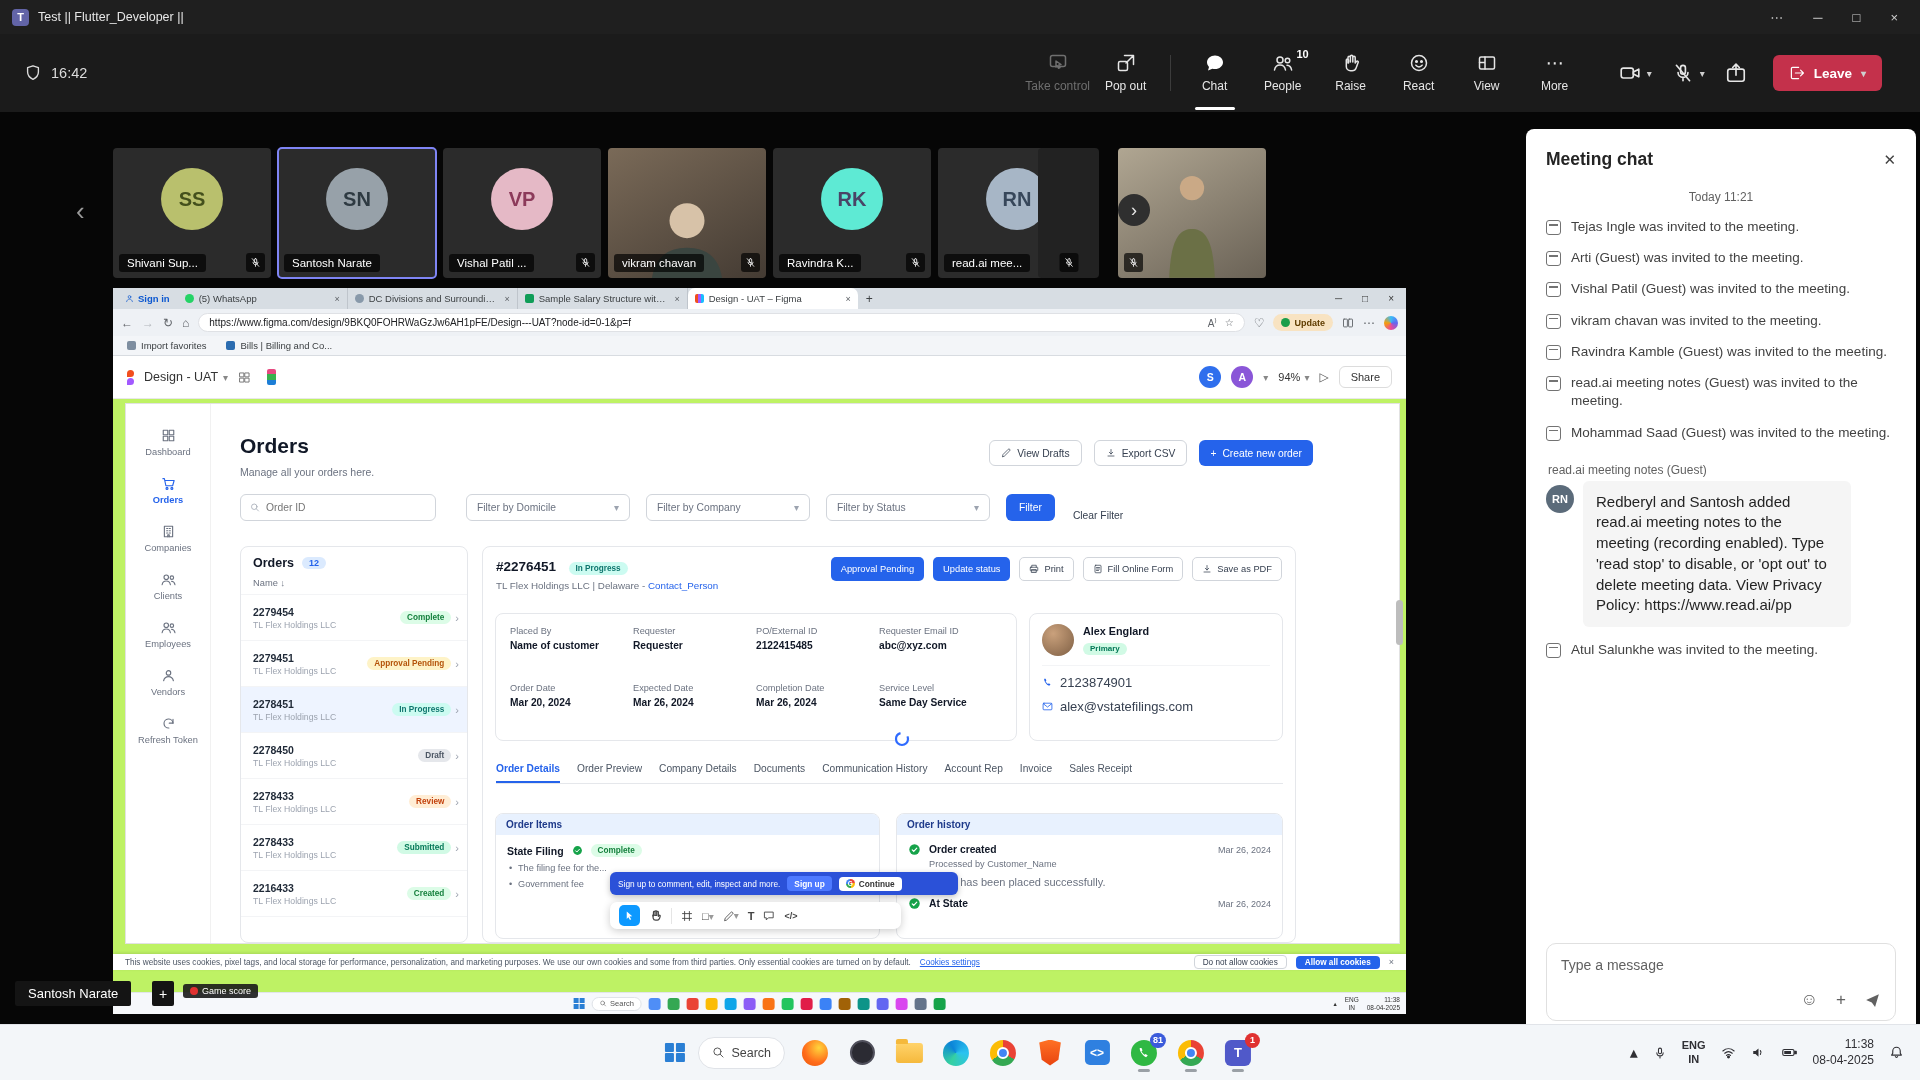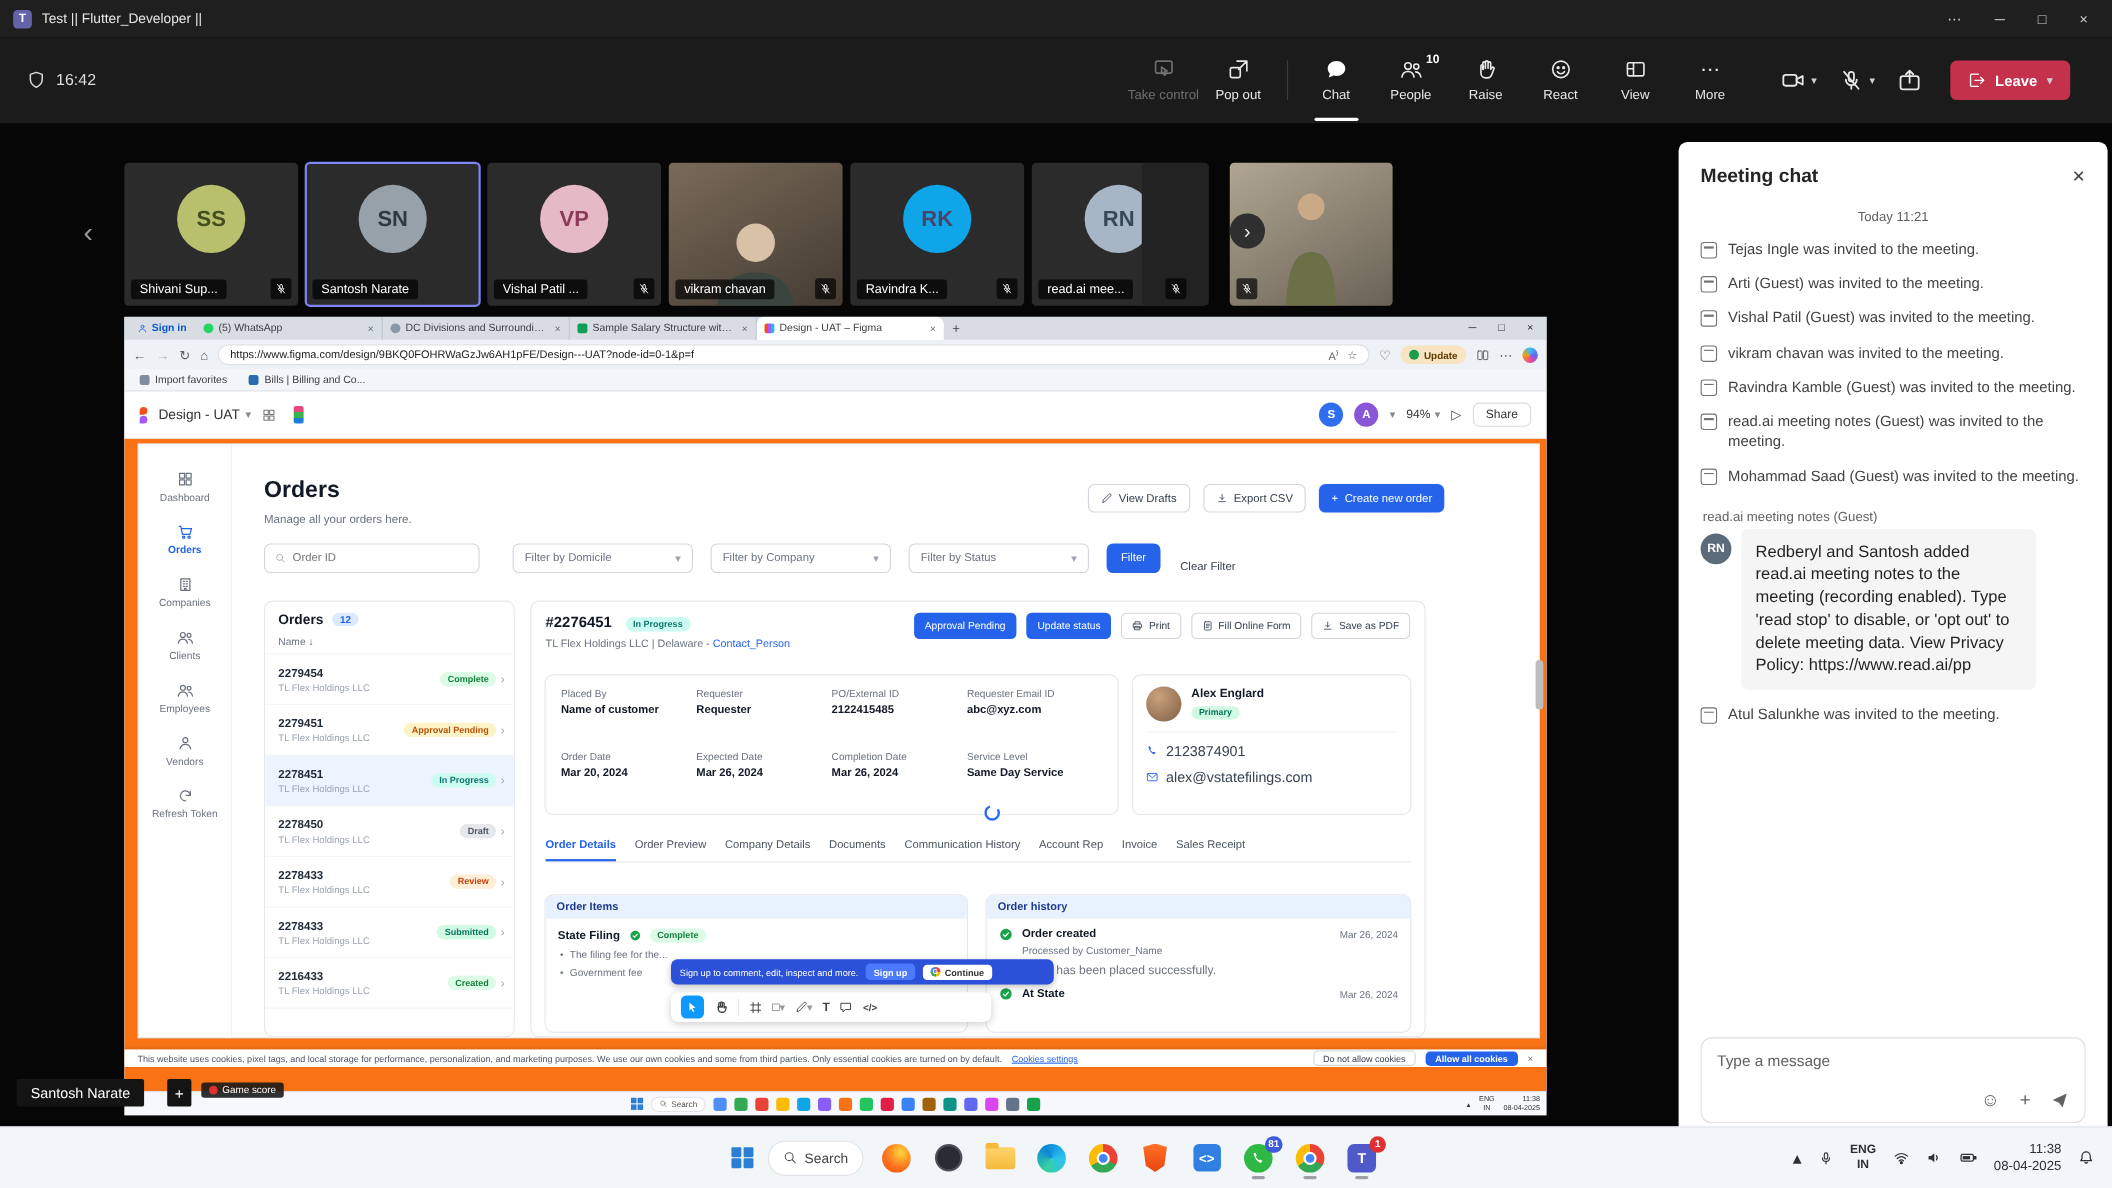--- a/index.html
+++ b/index.html
@@ -29,21 +29,21 @@
   .leave-btn { background:#c4314b; color:#fff; height:36px; border:none; border-radius:6px; display:flex; align-items:center; gap:9px; padding:0 16px; font-size:13.5px; font-weight:bold; margin-right:38px; cursor:pointer; font-family:inherit; }
 
   
   .strip-nav-left { position:absolute; left:76px; top:196px; color:#9a9a9a; font-size:26px; cursor:pointer; }
   .strip-nav-right { position:absolute; left:1118px; top:194px; width:32px; height:32px; border-radius:50%; background:#2f2f2f; color:#e8e8e8; display:flex; align-items:center; justify-content:center; font-size:18px; cursor:pointer; z-index:3; }
   .video-strip { position:absolute; left:113px; top:148px; height:130px; display:flex; gap:7px; }
   .tile { width:158px; height:130px; background:#2b2b2b; border-radius:4px; position:relative; flex-shrink:0; cursor:pointer; }
   .tile.active { outline:2.5px solid #7f85f5; outline-offset:-1px; }
   .initials { width:62px; height:62px; border-radius:50%; display:flex; align-items:center; justify-content:center; font-size:20px; font-weight:bold; margin:20px auto 0; }
   .c0 { background:#b9c06d; color:#44501c; } .c1 { background:#97a1a9; color:#2e3a42; }
-  .c2 { background:#e5b9c6; color:#8c3a5a; } .c4 { background:#0ea5e9; color:#4a4466; }
+  .c2 { background:#e5b9c6; color:#8c3a5a; } .c4 { background:#5eead4; color:#4a4466; }
   .c5 { background:#a7b6c6; color:#37475a; }
   .name-pill { position:absolute; left:6px; bottom:6px; background:rgba(0,0,0,.68); color:#fff; font-size:11.5px; padding:3px 8px; border-radius:3px; max-width:118px; white-space:nowrap; overflow:hidden; }
   .mic-pill { position:absolute; right:6px; bottom:6px; width:19px; height:19px; border-radius:3px; background:rgba(0,0,0,.68); color:#fff; display:flex; align-items:center; justify-content:center; }
   .tile.partial { position:absolute; left:1038px; width:61px; background:#222; }
   .tile.bigphoto { position:absolute; left:1118px; width:148px; background:linear-gradient(150deg,#b0a692,#6a6256); overflow:hidden; }
   .tile.vikram { background:linear-gradient(150deg,#7a6a58,#443b33); overflow:hidden; }
   .sil { position:absolute; left:50%; bottom:0; transform:translateX(-50%); }
 
   
   .browser { position:absolute; left:113px; top:288px; width:1293px; height:704px; background:#fff; overflow:hidden; }
@@ -71,21 +71,21 @@
   
   .fig-top { position:absolute; left:0; top:68px; width:100%; height:43px; background:#fff; border-bottom:1px solid #e8e8e8; display:flex; align-items:center; padding:0 14px; gap:10px; }
   .fig-logo { display:flex; flex-direction:column; gap:1px; }
   .fig-logo i { width:7px; height:7px; border-radius:50% 50% 50% 0; display:block; }
   .fig-title { font-size:12.5px; color:#333; display:flex; align-items:center; gap:5px; }
   .doc-mark { width:9px; height:16px; border-radius:2px; background:linear-gradient(#e64980 33%,#37b24d 33% 66%,#1c7ed6 66%); margin-left:6px; }
   .fig-right { margin-left:auto; display:flex; align-items:center; gap:10px; }
   .fav-av { width:22px; height:22px; border-radius:50%; color:#fff; font-size:10.5px; font-weight:bold; display:flex; align-items:center; justify-content:center; }
   .fig-zoom { font-size:11px; color:#333; display:flex; gap:4px; align-items:center; }
   .fig-share { border:1px solid #dcdcdc; border-radius:6px; padding:4px 11px; font-size:11px; color:#333; background:#fff; }
-  .fig-canvas { position:absolute; left:0; top:111px; width:100%; bottom:0; background:#f97316; }
+  .fig-canvas { position:absolute; left:0; top:111px; width:100%; bottom:0; background:#bef264; }
 
   
   .design { position:absolute; left:13px; top:5px; width:1273px; height:539px; background:#fff; box-shadow:0 0 0 1px #e2e2e2; }
   .d-side { position:absolute; left:0; top:0; bottom:0; width:85px; border-right:1px solid #f1f1f1; display:flex; flex-direction:column; align-items:center; padding-top:24px; gap:19px; }
   .d-nav { display:flex; flex-direction:column; align-items:center; gap:4px; font-size:9.3px; color:#6b7280; text-align:center; width:100%; }
   .d-nav.active { color:#2563eb; font-weight:bold; }
   .d-title { position:absolute; left:114px; top:30px; font-size:21px; font-weight:bold; color:#111827; }
   .d-sub { position:absolute; left:114px; top:62px; font-size:10.5px; color:#6b7280; }
   .d-actions { position:absolute; right:86px; top:36px; display:flex; gap:12px; }
   .chip { height:26px; border:1px solid #d1d5db; border-radius:6px; padding:0 11px; font-size:10.3px; color:#374151; display:flex; align-items:center; gap:6px; background:#fff; }

